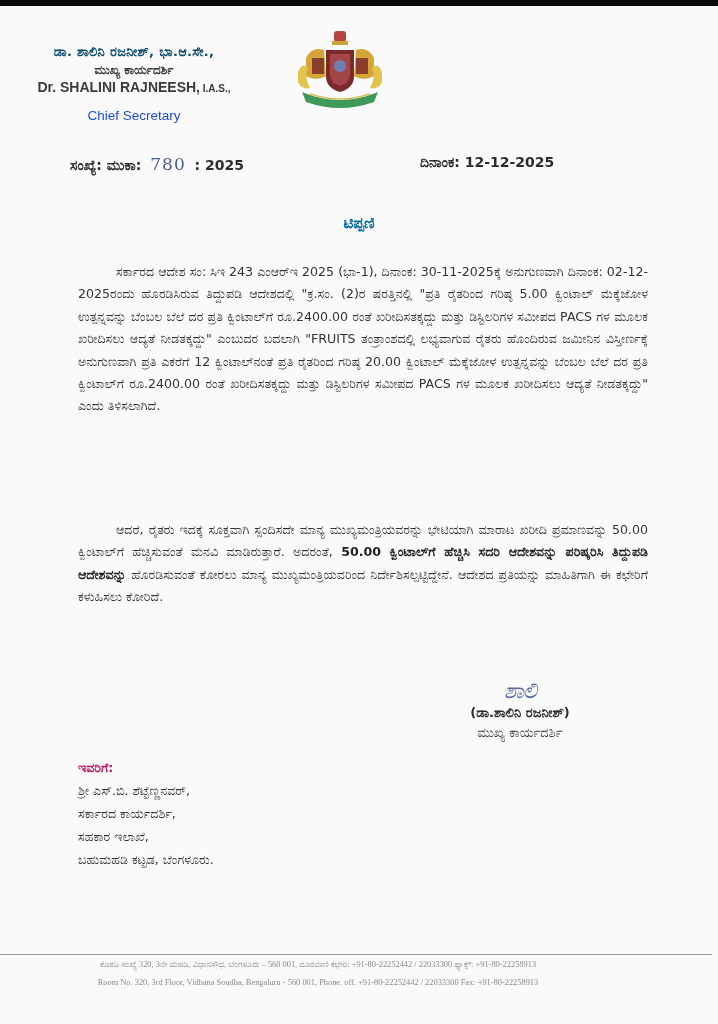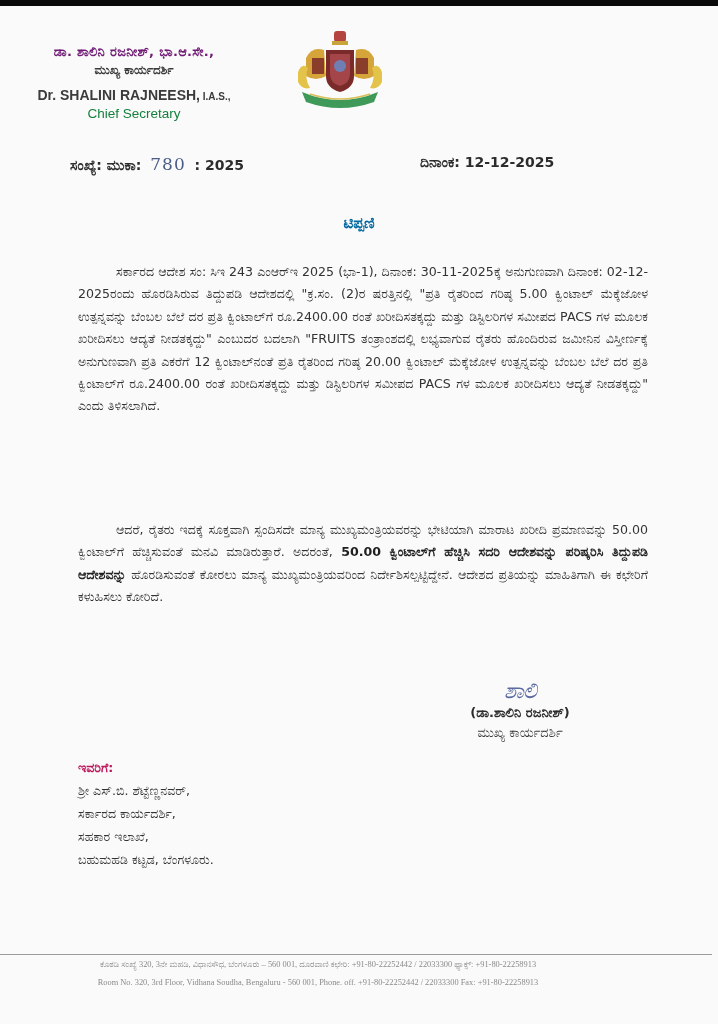--- a/index.html
+++ b/index.html
@@ -7,25 +7,25 @@
     width: 718px; height: 1024px; overflow: hidden;
     background: #fbfbfb;
     font-family: "DejaVu Sans", sans-serif;
     color: #222;
     position: relative;
   }
   .topbar { position: absolute; left: 0; top: 0; width: 718px; height: 6px; background: #0a0a0a; }
   .page { position: absolute; left: 0; top: 6px; width: 718px; height: 1018px; background: #fafafa; }
 
   .hdr-left { position: absolute; left: 14px; top: 38px; width: 240px; text-align: center; }
-  .hdr-left .kn-name { font-size: 13px; font-weight: bold; color: #701a75; letter-spacing: 0.3px; }
+  .hdr-left .kn-name { font-size: 13px; font-weight: bold; color: #0c4a6e; letter-spacing: 0.3px; }
   .hdr-left .kn-title { font-size: 12px; font-weight: bold; color: #3a3a3a; margin-top: 3px; }
-  .hdr-left .en-name { font-family: "Liberation Sans", sans-serif; font-size: 14px; font-weight: bold; color: #3b3b3b; margin-top: 10px; }
+  .hdr-left .en-name { font-family: "Liberation Sans", sans-serif; font-size: 14px; font-weight: bold; color: #3b3b3b; margin-top: 2px; }
   .hdr-left .en-name small { font-size: 10px; font-weight: bold; }
-  .hdr-left .en-title { font-family: "Liberation Sans", sans-serif; font-size: 13.5px; color: #15803d; margin-top: 3px; }
+  .hdr-left .en-title { font-family: "Liberation Sans", sans-serif; font-size: 13.5px; color: #1d4ed8; margin-top: 13px; }
 
   .emblem { position: absolute; left: 292px; top: 22px; width: 96px; height: 88px; }
 
   .hdr-right { position: absolute; left: 460px; top: 46px; width: 220px; text-align: center; }
   .hdr-right .kn { font-size: 14px; font-weight: bold; color: #3a3a3a; }
   .hdr-right .en { font-family: "Liberation Sans", sans-serif; font-size: 15px; font-weight: bold; color: #3b3b3b; margin-top: 8px; }
 
   .refline { position: absolute; top: 148px; font-size: 14px; font-weight: bold; color: #2c2c2c; font-family: "DejaVu Sans", sans-serif; }
   .ref-left { left: 70px; }
   .ref-left .num { font-family: "DejaVu Serif", serif; font-weight: normal; color: #4b5d86; font-size: 17px; letter-spacing: 1px; padding: 0 4px; }

